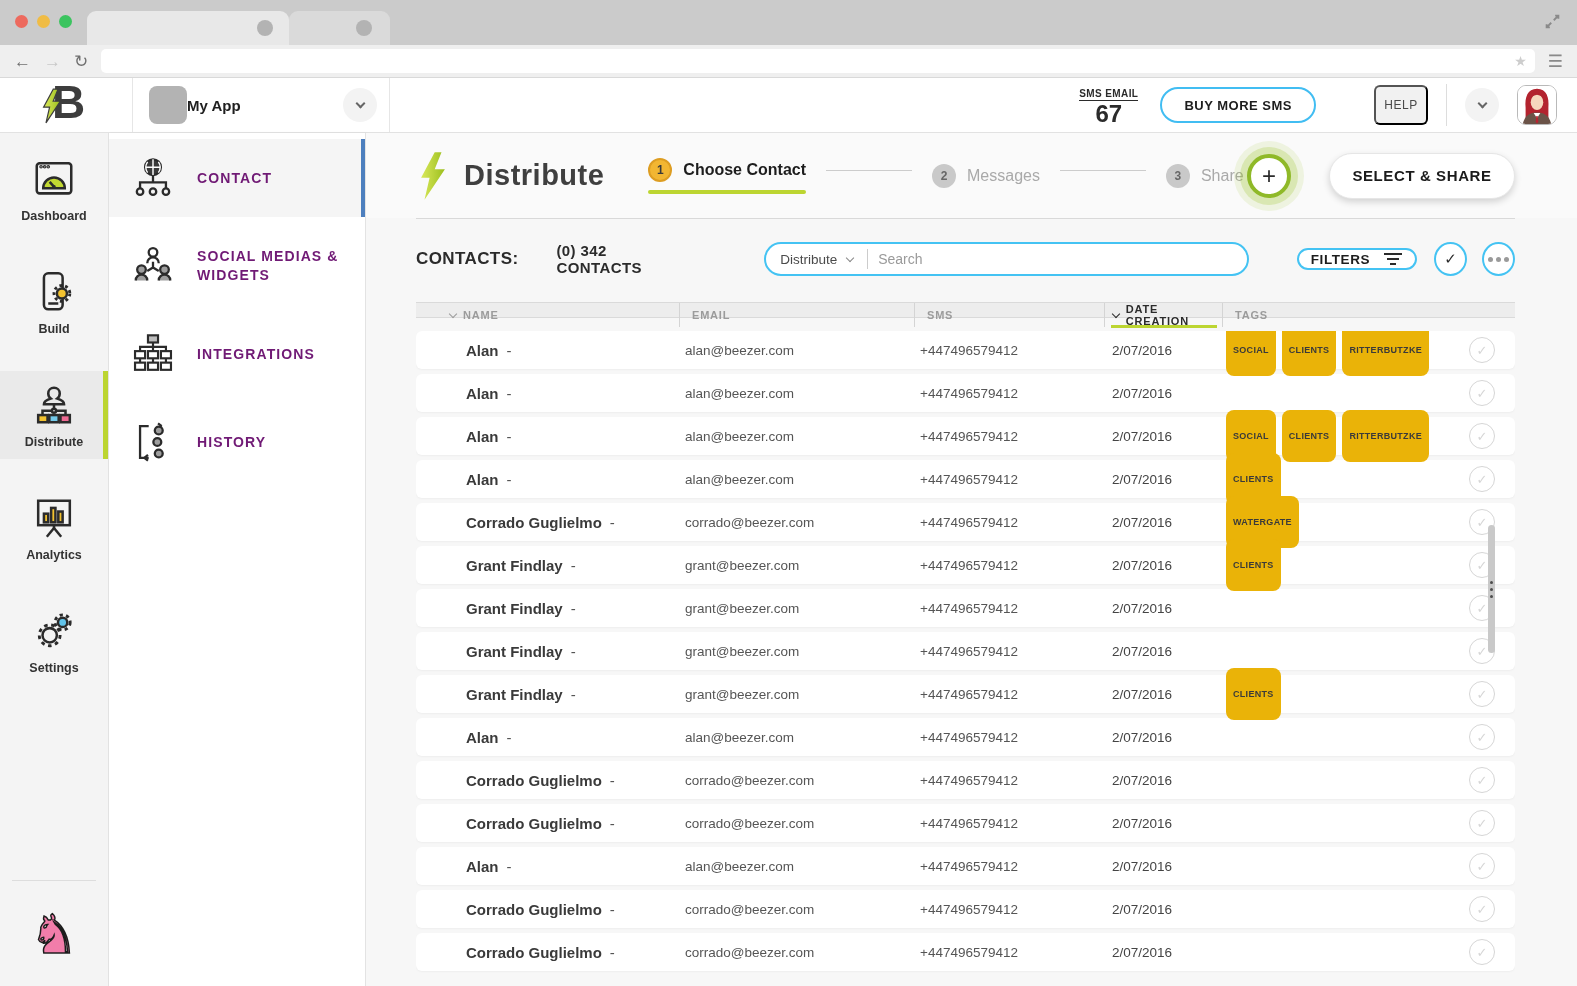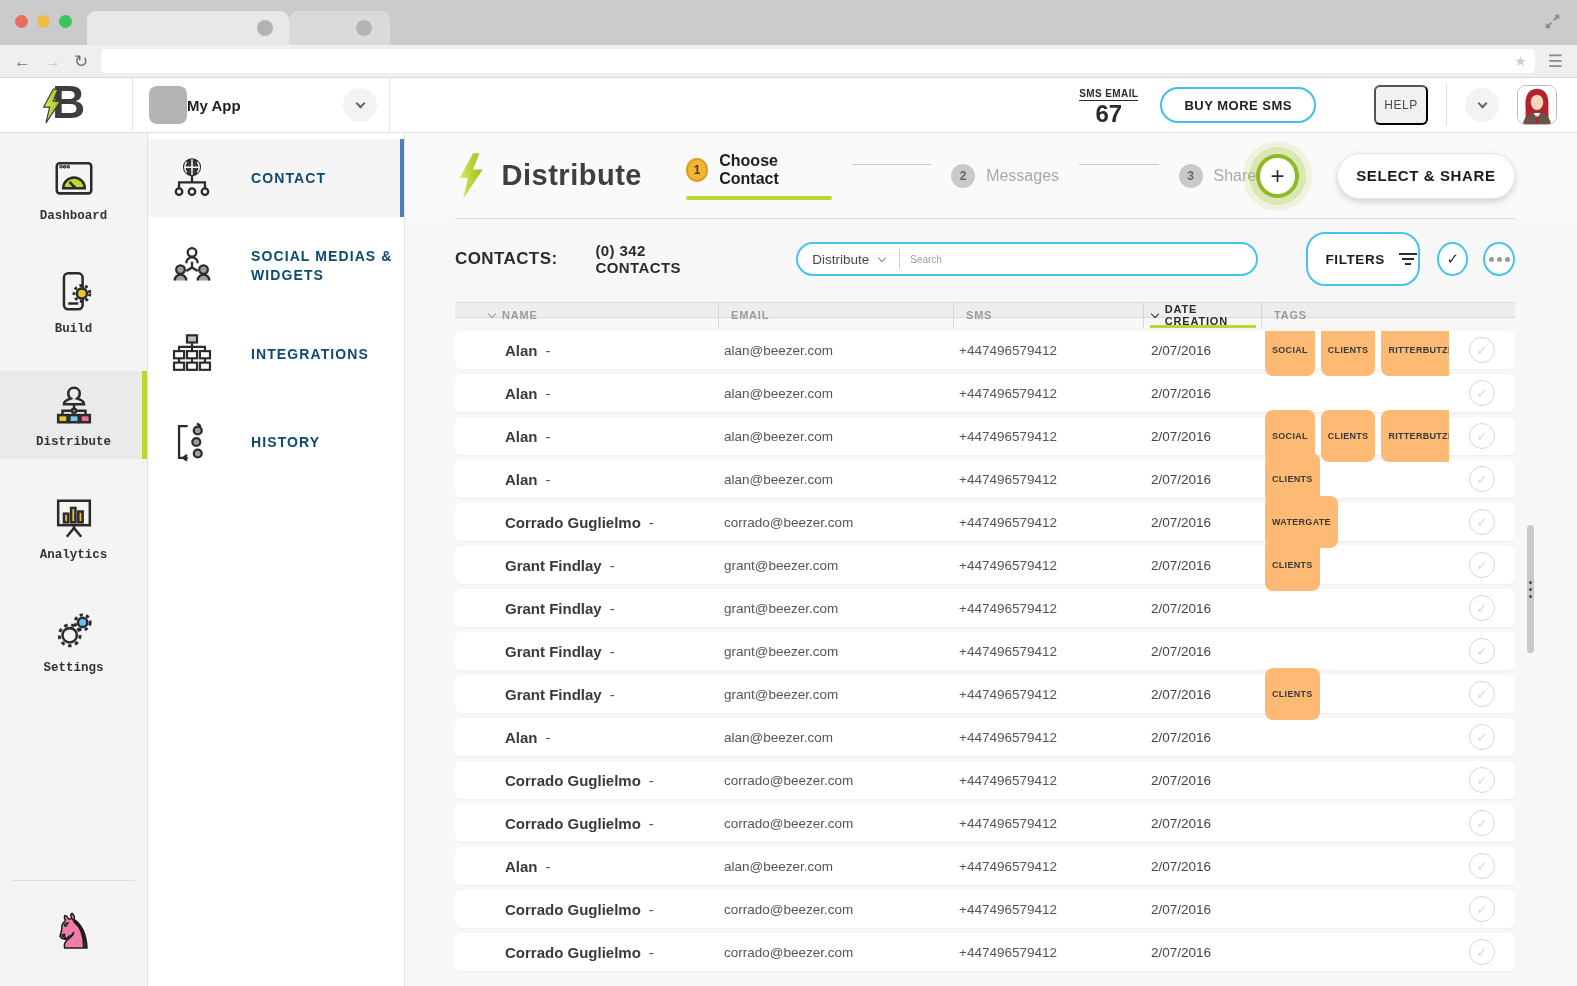--- a/index.html
+++ b/index.html
@@ -46,34 +46,34 @@
   .sms-label { font-size:10px; font-weight:800; color:#2b2b2b; letter-spacing:.4px; border-bottom:1.5px solid #2b2b2b; padding-bottom:1px; display:inline-block; }
   .sms-value { font-size:24px; font-weight:800; color:#2b2b2b; line-height:1.05; }
   .buy-pill { height:36px; padding:0 22px; border-radius:18px; border:2px solid #41bdf2; background:#fff; font-size:13px; font-weight:800; letter-spacing:.5px; color:#1d1d1d; display:flex; align-items:center; cursor:pointer; margin-right:40px; }
   .help-btn { height:40px; width:54px; background:#f1f1f1; border-radius:6px; display:flex; align-items:center; justify-content:center; font-size:12px; color:#4a4a4a; letter-spacing:.5px; cursor:pointer; }
   .hdr-div { width:1px; height:42px; background:#ddd; }
   .avatar { width:40px; height:40px; border-radius:9px; border:1px solid #b9b9b9; overflow:hidden; background:#fff; }
 
   
   .app-body { display:flex; height:853px; }
 
-  .sidebar { width:148px; background:#f4f4f4; border-right:1px solid #e2e2e2; position:relative; padding-top:12px;font-family:Liberation Mono, monospace; }
+  .sidebar { width:109px; background:#f4f4f4; border-right:1px solid #e2e2e2; position:relative; padding-top:12px; }
   .sb-item { height:88px; margin-bottom:25px; display:flex; flex-direction:column; align-items:center; justify-content:center; gap:7px; cursor:pointer; }
   .sb-item.active { background:#eaeaea; box-shadow:inset -5px 0 0 #bcd531; }
   .sb-label { font-size:12.5px; font-weight:600; color:#333; }
   .sb-footer { position:absolute; bottom:0; left:0; right:0; }
   .sb-divider { height:1px; background:#ddd; margin:0 12px; }
   .knight-wrap { height:105px; display:flex; align-items:center; justify-content:center; }
   .knight { font-size:54px; color:#f27daa; -webkit-text-stroke:1.5px #1c1c1c; line-height:1; }
 
   .subsidebar { width:257px; background:#fff; border-right:1px solid #e3e3e3; padding-top:6px; box-shadow:1px 0 3px rgba(0,0,0,.04); }
   .ss-item { height:78px; margin-bottom:10px; display:flex; align-items:center; cursor:pointer; }
   .ss-item.active { background:#f5f5f5; box-shadow:inset -4px 0 0 #4d7fbe; }
   .ss-icon { width:88px; display:flex; align-items:center; justify-content:center; }
-  .ss-label { font-size:14px; font-weight:700; color:#0c4a6e; letter-spacing:1.1px; line-height:1.35; width:145px;margin-left:15px; }
+  .ss-label { font-size:14px; font-weight:700; color:#701a75; letter-spacing:1.1px; line-height:1.35; width:145px; }
 
   
   .content { flex:1; position:relative; background:#f7f7f7; }
   .content-header { position:absolute; top:0; left:0; right:0; height:85px; display:flex; align-items:center; padding-left:50px; padding-right:62px; background:#fafafa; }
   .header-rule { position:absolute; top:85px; left:50px; right:62px; height:1px; background:#d9d9d9; }
   .dist-title { font-size:29px; font-weight:800; color:#3f3f3f; letter-spacing:.5px; margin-left:14px; }
   .steps { display:flex; align-items:center; margin-left:44px; }
   .step { display:flex; flex-direction:column; }
   .step-main { display:flex; align-items:center; gap:11px; }
   .step-circle { width:24px; height:24px; border-radius:50%; display:flex; align-items:center; justify-content:center; font-size:12px; font-weight:700; }
@@ -87,23 +87,23 @@
   .plus-btn { margin-left:auto; margin-right:38px; width:44px; height:44px; border-radius:50%; background:#fff; border:4px solid #8fb928; box-shadow:0 0 0 7px rgba(155,194,38,.25), 0 0 0 13px rgba(155,194,38,.12); display:flex; align-items:center; justify-content:center; font-size:24px; font-weight:400; color:#2b2b2b; cursor:pointer; }
   .select-share { width:186px; height:46px; border-radius:23px; background:#fff; border:1px solid #e6e6e6; box-shadow:0 3px 7px rgba(0,0,0,.16); display:flex; align-items:center; justify-content:center; font-size:15px; font-weight:800; letter-spacing:.6px; color:#1b1b1b; cursor:pointer; }
 
   .contacts-bar { position:absolute; top:107px; left:50px; right:62px; height:38px; display:flex; align-items:center; }
   .c-label { font-size:17px; font-weight:800; color:#2b2b2b; letter-spacing:.4px; }
   .c-count { font-size:15px; font-weight:800; color:#2b2b2b; letter-spacing:.4px; margin-left:38px; }
   .search-pill { margin-left:72px; width:500px; height:34px; border-radius:17px; border:2px solid #44c3f3; background:#fff; display:flex; align-items:center; padding:0 14px; gap:10px; }
   .scope-label { font-size:13.5px; color:#4a4a4a; }
   .scope-chev { width:6px; height:6px; border-right:1.5px solid #888; border-bottom:1.5px solid #888; transform:rotate(45deg); margin-top:-3px; }
   .search-div { width:1px; height:20px; background:#ccc; margin-left:4px; }
-  .search-pill input { flex:1; border:none; outline:none; font-size:10px; color:#333; background:transparent; }
+  .search-pill input { flex:1; border:none; outline:none; font-size:14px; color:#333; background:transparent; }
   .search-pill input::placeholder { color:#9a9a9a; }
-  .filters-pill { margin-left:48px; width:124px; height:54px; border-radius:19px; border:2px solid #44c3f3; background:#fff; display:flex; align-items:center; justify-content:flex-end; gap:13px; cursor:pointer; }
+  .filters-pill { margin-left:48px; width:124px; height:22px; border-radius:19px; border:2px solid #44c3f3; background:#fff; display:flex; align-items:center; justify-content:center; gap:13px; cursor:pointer; }
   .filters-label { font-size:13.5px; font-weight:800; color:#1d1d1d; letter-spacing:.6px; }
   .round-btn { width:34px; height:34px; border-radius:50%; border:2px solid #44c3f3; background:#fff; display:flex; align-items:center; justify-content:center; cursor:pointer; }
   .round-btn.chk { margin-left:17px; color:#2b2b2b; font-size:15px; }
   .round-btn.more { margin-left:15px; gap:3px; }
   .dot { width:5px; height:5px; border-radius:50%; background:#9a9a9a; }
 
   
   .tbl-grid { display:grid; grid-template-columns:263px 235px 190px 118px 1fr 66px; }
   .table-header { position:absolute; top:169px; left:50px; right:62px; height:16px; background:#ededed; border-top:1px solid #dadada; border-bottom:1px solid #dadada; }
   .th { display:flex; align-items:center; font-size:11px; font-weight:600; color:#9b9b9b; letter-spacing:.8px; border-left:1px solid #d4d4d4; padding-left:12px; position:relative; cursor:pointer; }
@@ -115,21 +115,21 @@
 
   .rows { position:absolute; top:198px; left:50px; right:62px; bottom:0; overflow:hidden; }
   .row { height:38px; margin-bottom:5px; background:#fff; border-radius:6px; box-shadow:0 1px 2px rgba(0,0,0,.04); align-items:center; cursor:pointer; }
   .cell { display:flex; align-items:center; overflow:hidden; white-space:nowrap; }
   .c-name { padding-left:50px; font-size:15px; font-weight:600; color:#3a3a3a; gap:8px; }
   .name-sep { font-weight:400; color:#555; }
   .c-email { padding-left:6px; font-size:13.5px; color:#555; }
   .c-sms { padding-left:6px; font-size:13.5px; color:#555; }
   .c-date { padding-left:8px; font-size:13.5px; color:#444; }
   .c-tags { padding-left:4px; gap:6px; }
-  .tag { background:#fdba74; border-radius:8px; padding:21px 7px; font-size:9px; font-weight:700; color:#3a3a3a; letter-spacing:.3px; }
+  .tag { background:#eab308; border-radius:8px; padding:21px 7px; font-size:9px; font-weight:700; color:#3a3a3a; letter-spacing:.3px; }
   .c-check { justify-content:center; }
   .check-circle { width:26px; height:26px; border-radius:50%; border:1.5px solid #d6d6d6; color:#d6d6d6; font-size:13px; display:flex; align-items:center; justify-content:center; }
 
   .scrollbar { position:absolute; left:1122px; top:392px; width:7px; height:128px; background:#c9c9c9; border-radius:4px; display:flex; flex-direction:column; align-items:center; justify-content:center; gap:4px; cursor:grab; }
   .sdot { width:3px; height:3px; border-radius:50%; background:#4d4d4d; }
 </style>
 </head>
 <body>
 
 <div class="stage">

